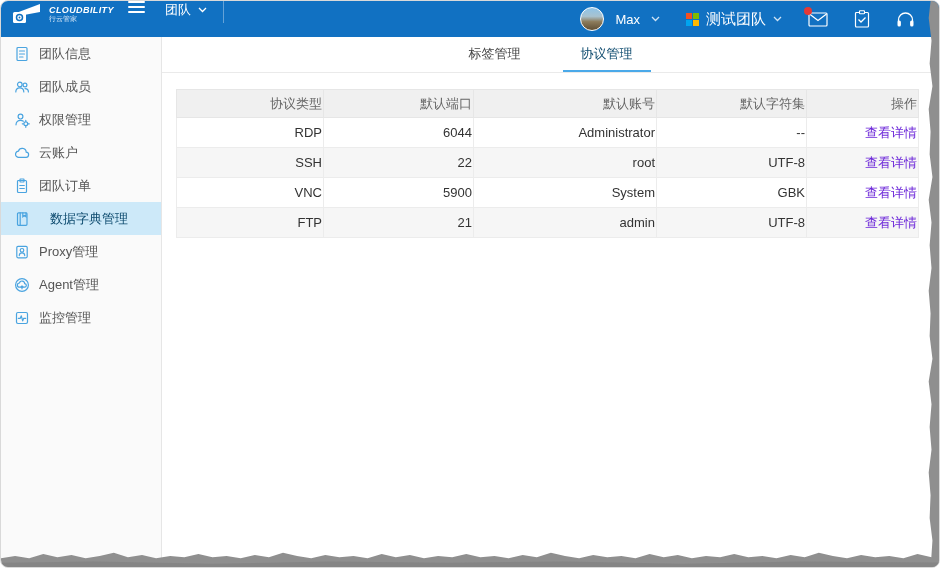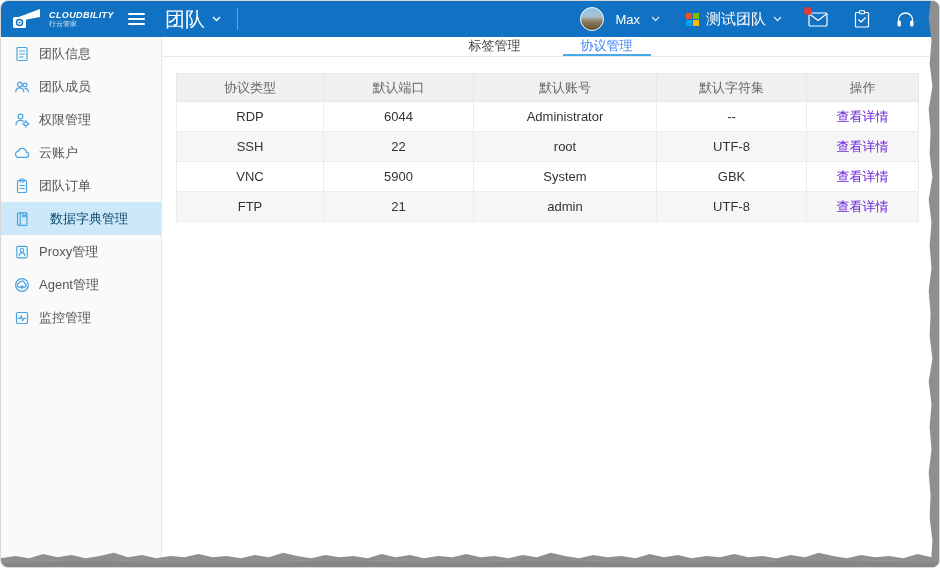--- a/index.html
+++ b/index.html
@@ -7,28 +7,28 @@
   .screen{
     position:relative; width:940px; height:568px; overflow:hidden;
     border-radius:8px; border:1px solid #d9d9d9; background:#fff;
   }
   
   .topbar{
     height:36px; background:#1171c2; color:#fff;
     display:flex; align-items:center; justify-content:space-between;
     padding:0 24px 0 8px;
   }
-  .topbar-left{ display:flex; align-items:center; height:100%; }
+  .topbar-left{ display:flex; align-items:flex-start; height:100%; }
   .logo{ display:flex; align-items:center; gap:4px; }
   .logo-text{ display:flex; flex-direction:column; line-height:1.15; }
   .brand{ font-size:9px; font-weight:bold; font-style:italic; letter-spacing:.4px; }
   .brand-sub{ font-size:7px; color:#cfe3f5; }
   .hamburger{ margin-left:14px; display:flex; flex-direction:column; gap:3px; cursor:pointer; }
   .hamburger span{ display:block; width:17px; height:2px; background:#fff; border-radius:1px; }
-  .workspace{ margin-left:20px; display:flex; align-items:center; gap:7px; font-size:20px; cursor:pointer; }
+  .workspace{ margin-left:20px; display:flex; align-items:center; gap:7px; font-size:13px; cursor:pointer; }
   .hdr-divider{ width:1px; height:22px; background:rgba(255,255,255,.35); margin-left:16px; }
   .topbar-right{ display:flex; align-items:center; }
   .user-menu{ display:flex; align-items:center; gap:11px; cursor:pointer; font-size:13px; }
   .avatar{
     width:24px; height:24px; border-radius:50%; border:1px solid #fff;
     background:linear-gradient(to bottom,#8fc4e8 0%,#a8c2cf 38%,#8d7c5c 62%,#5f4f35 100%);
   }
   .team-menu{ display:flex; align-items:center; gap:7px; margin-left:26px; cursor:pointer; font-size:15px; }
   .win-grid{ width:13px; height:13px; display:grid; grid-template-columns:6px 6px; grid-template-rows:6px 6px; gap:1px; }
   .win-grid i{ display:block; }
@@ -42,30 +42,30 @@
   .body{ display:flex; height:532px; }
   .sidebar{ width:161px; background:#fafafa; border-right:1px solid #e6e6e6; padding-top:0; }
   .side-item{
     height:33px; display:flex; align-items:center; gap:9px;
     padding-left:13px; font-size:13px; color:#555; cursor:pointer; white-space:nowrap;
   }
   .side-item.active{ background:#cde9f9; color:#0c4a6e;gap:20px; }
   .side-item svg{ flex:0 0 auto; }
   .main{ flex:1; background:#fff; }
   .tabbar{
-    height:20px; display:flex; justify-content:center;
+    height:36px; display:flex; justify-content:center;
     border-bottom:1px solid #eaeaea;
   }
   .tab{
     display:flex; align-items:center; padding:0 18px; margin:0 12px;
     font-size:13px; color:#444; cursor:pointer; border-bottom:2px solid transparent;
   }
-  .tab.active{ color:#3b82f6; border-bottom-color:#4aa9e9; }
+  .tab.active{ color:#0c4a6e; border-bottom-color:#4aa9e9; }
   .content{ padding:16px 0 0 14px; }
-  table{ border-collapse:collapse; width:742px; font-size:13px; color:#333; text-align:center; table-layout:fixed; }
+  table{ border-collapse:collapse; width:742px; font-size:13px; color:#333; text-align:right; table-layout:fixed; }
   col.c1{width:147px;} col.c2{width:150px;} col.c3{width:183px;} col.c4{width:150px;} col.c5{width:112px;}
   th{ background:#f0f0f0; font-weight:normal; color:#666; height:28px; border:1px solid #e6e6e6; }
   td{ height:30px; border:1px solid #ececec; }
   tbody tr:nth-child(even){ background:#f6f6f6; }
   .link{ color:#6d28d9; cursor:pointer; }
   
   .torn-bottom{ position:absolute; left:0; bottom:0; width:940px; height:24px; pointer-events:none; }
   .torn-right{ position:absolute; right:0; top:0; width:15px; height:568px; pointer-events:none; }
 </style>
 </head>

